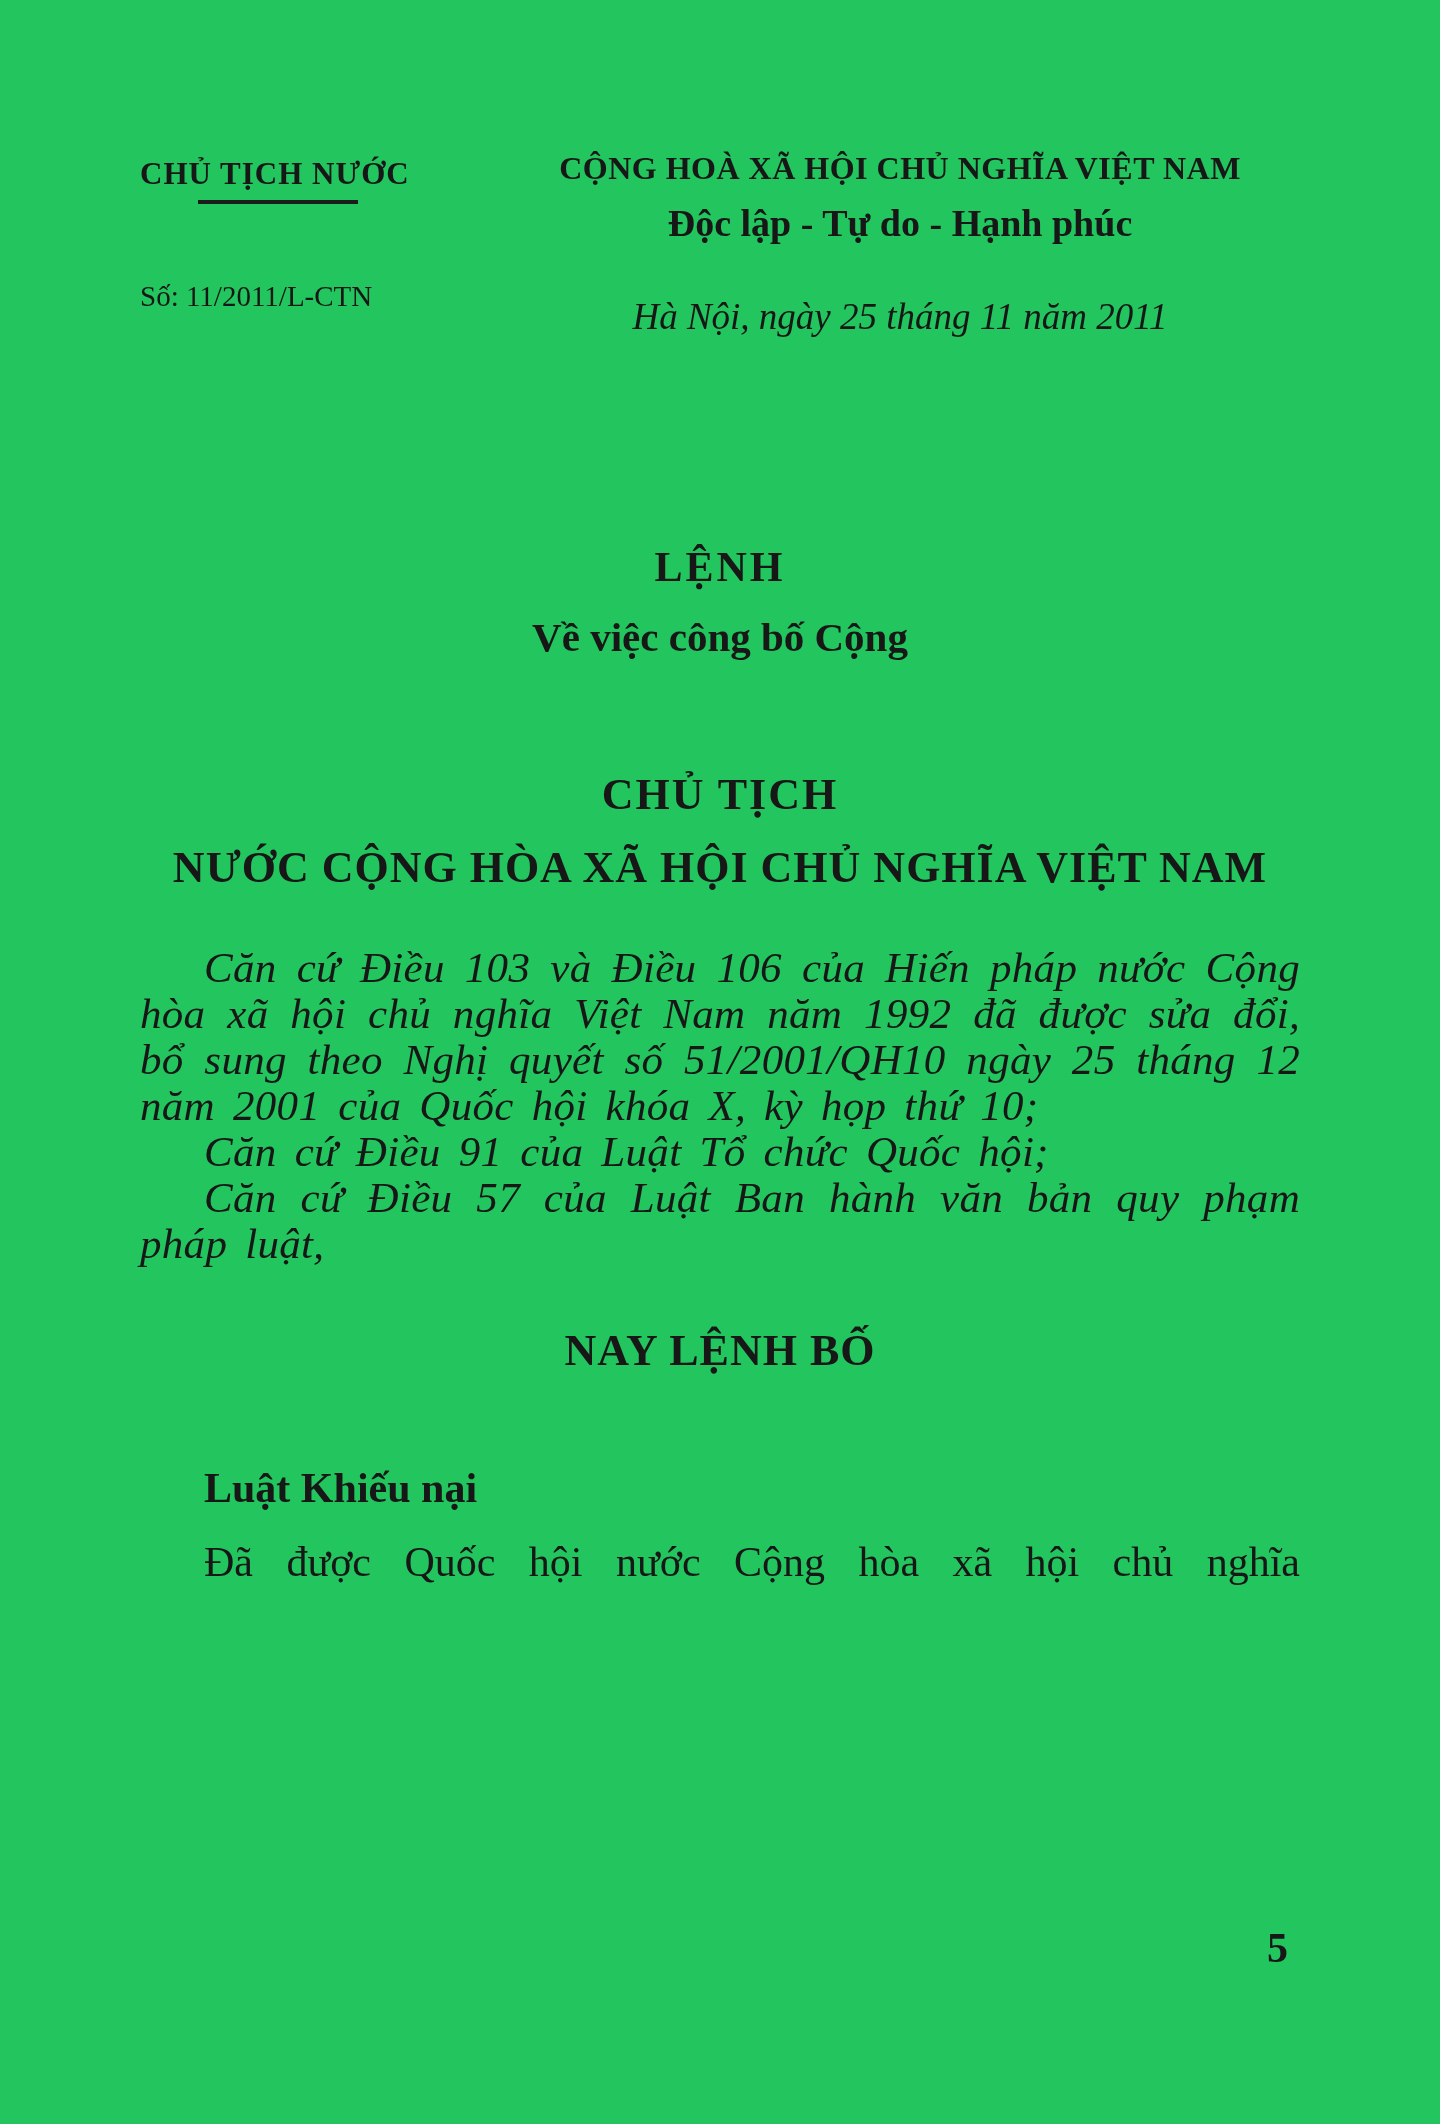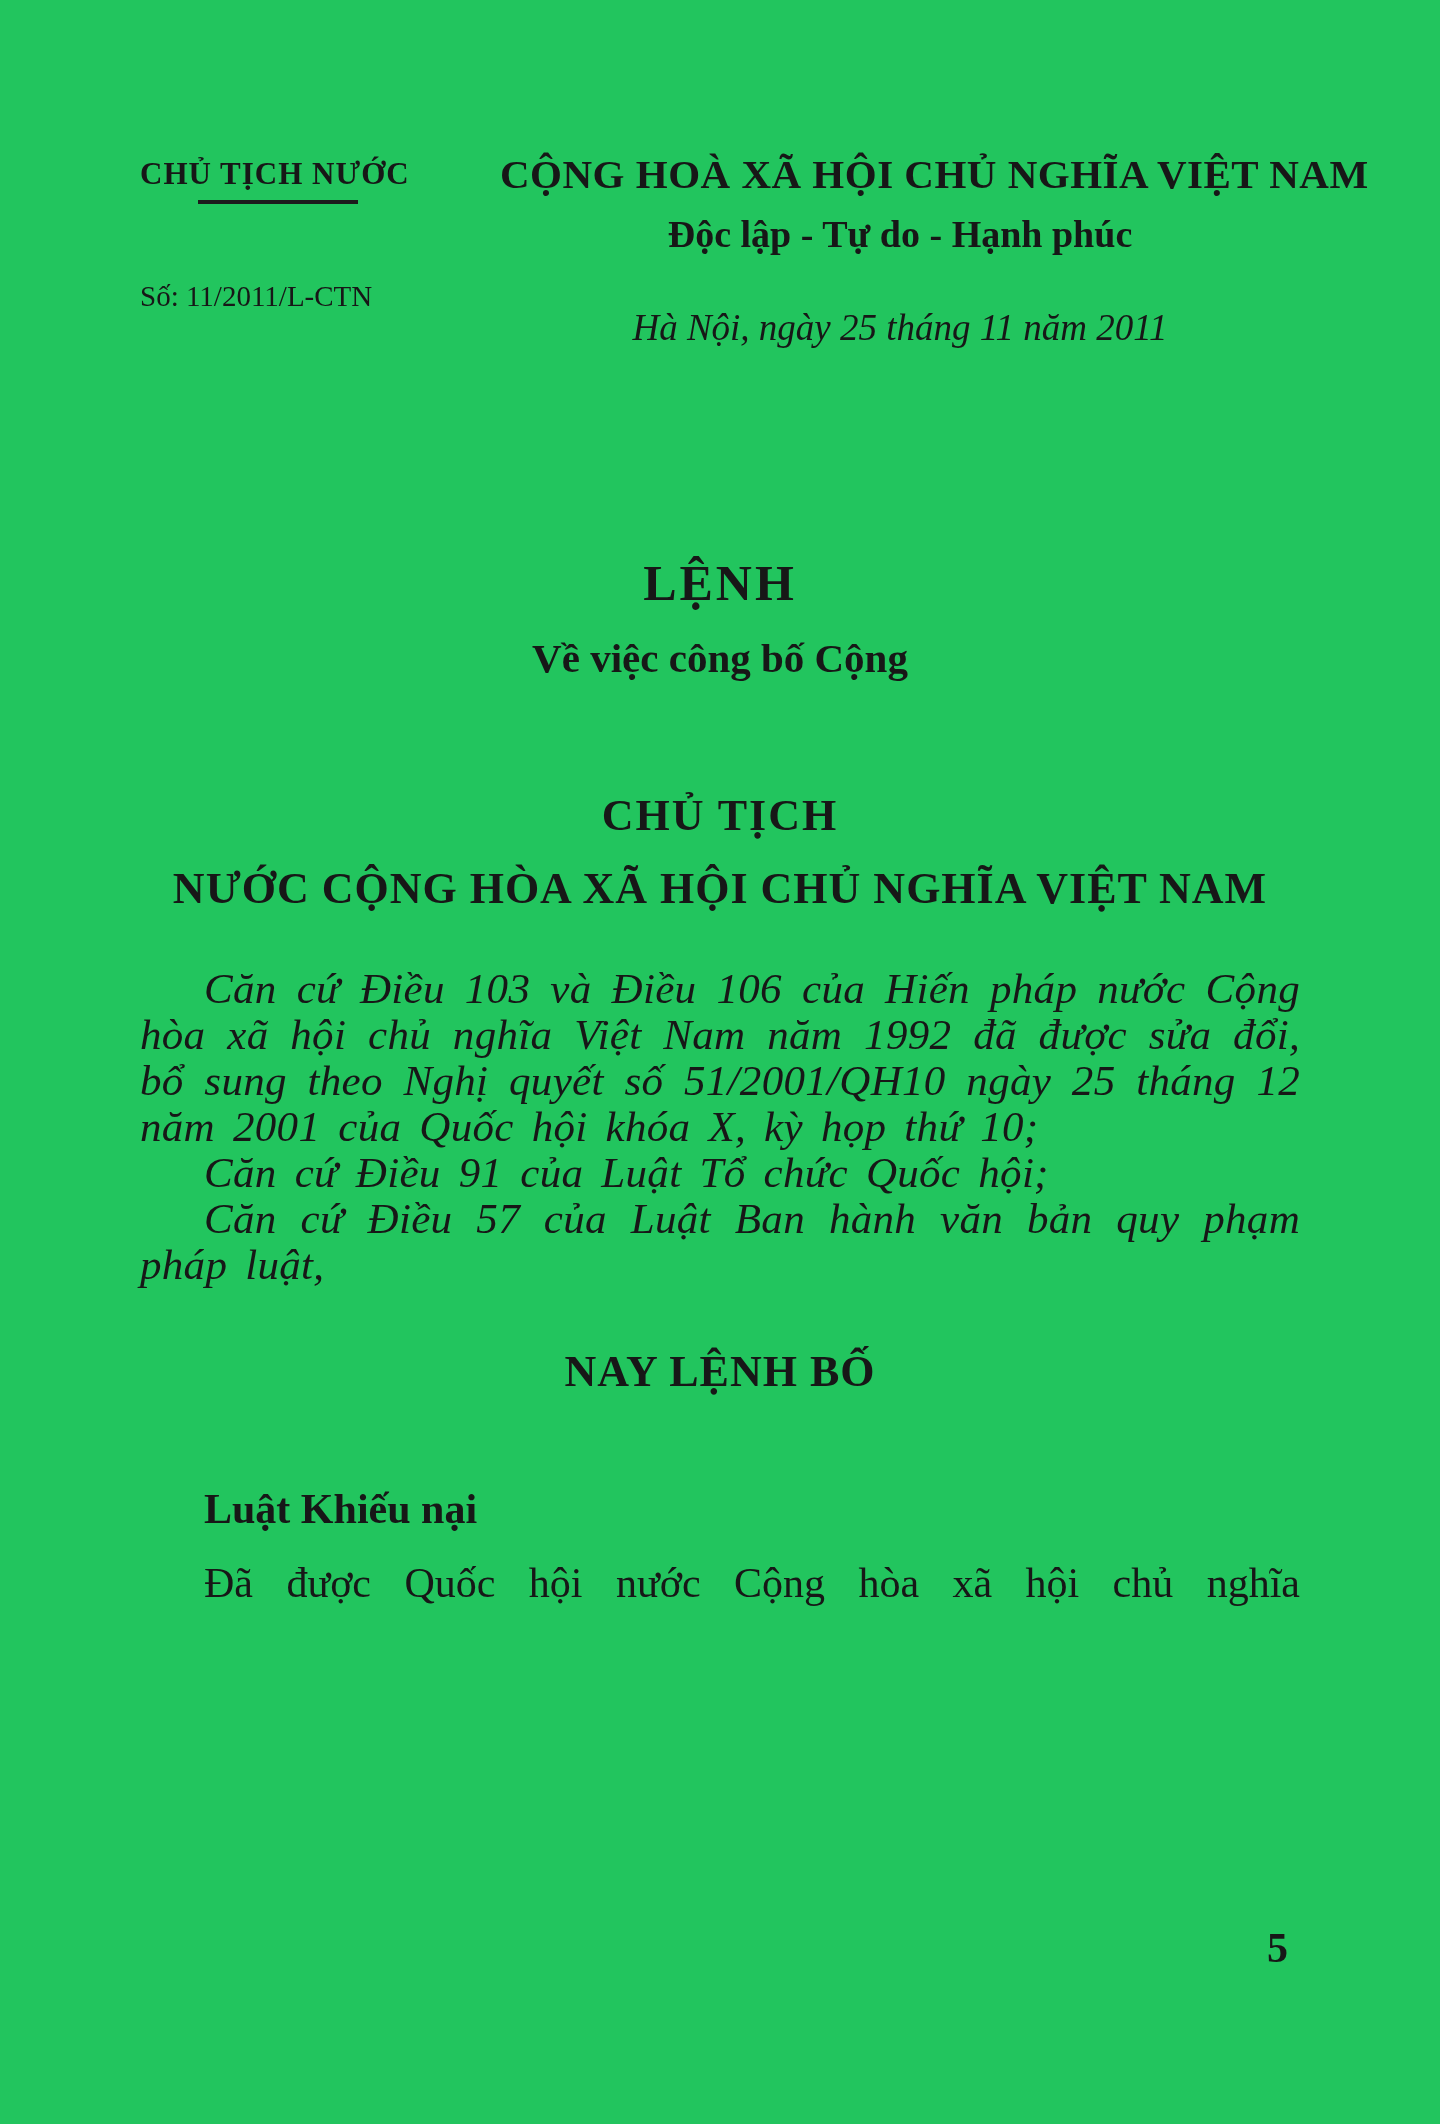--- a/index.html
+++ b/index.html
@@ -29,38 +29,38 @@
     width: 160px;
     height: 4px;
     background: #1c1c1c;
     margin: 8px 0 0 58px;
   }
   .doc-number { font-size: 29px; margin-top: 76px; white-space: nowrap; }
 
   .header-right { width: 800px; text-align: center; }
   .republic {
     font-weight: bold;
-    font-size: 41px;
+    font-size: 32px;
     letter-spacing: 0.5px;
     white-space: nowrap;
   }
   .motto-wrap { margin-top: 14px; }
   .motto {
     display: inline-block;
     font-weight: bold;
     font-size: 38px;
     padding-bottom: 16px;
     border-bottom: 4px solid #22c55e;
     white-space: nowrap;
   }
   .place-date { font-style: italic; font-size: 37px; margin-top: 30px; white-space: nowrap; }
 
   
   .title-block { text-align: center; margin-top: 205px; }
-  .title-main { font-weight: bold; font-size: 50px; letter-spacing: 3px; }
+  .title-main { font-weight: bold; font-size: 42px; letter-spacing: 3px; }
   .title-sub { font-weight: bold; font-size: 41px; margin-top: 22px; }
 
   
   .authority { text-align: center; margin-top: 108px; }
   .authority-line1 { font-weight: bold; font-size: 44px; letter-spacing: 2px; }
   .authority-line2 { font-weight: bold; font-size: 44px; letter-spacing: 1px; margin-top: 22px; white-space: nowrap; }
 
   
   .preamble { margin-top: 52px; }
   .preamble p {

